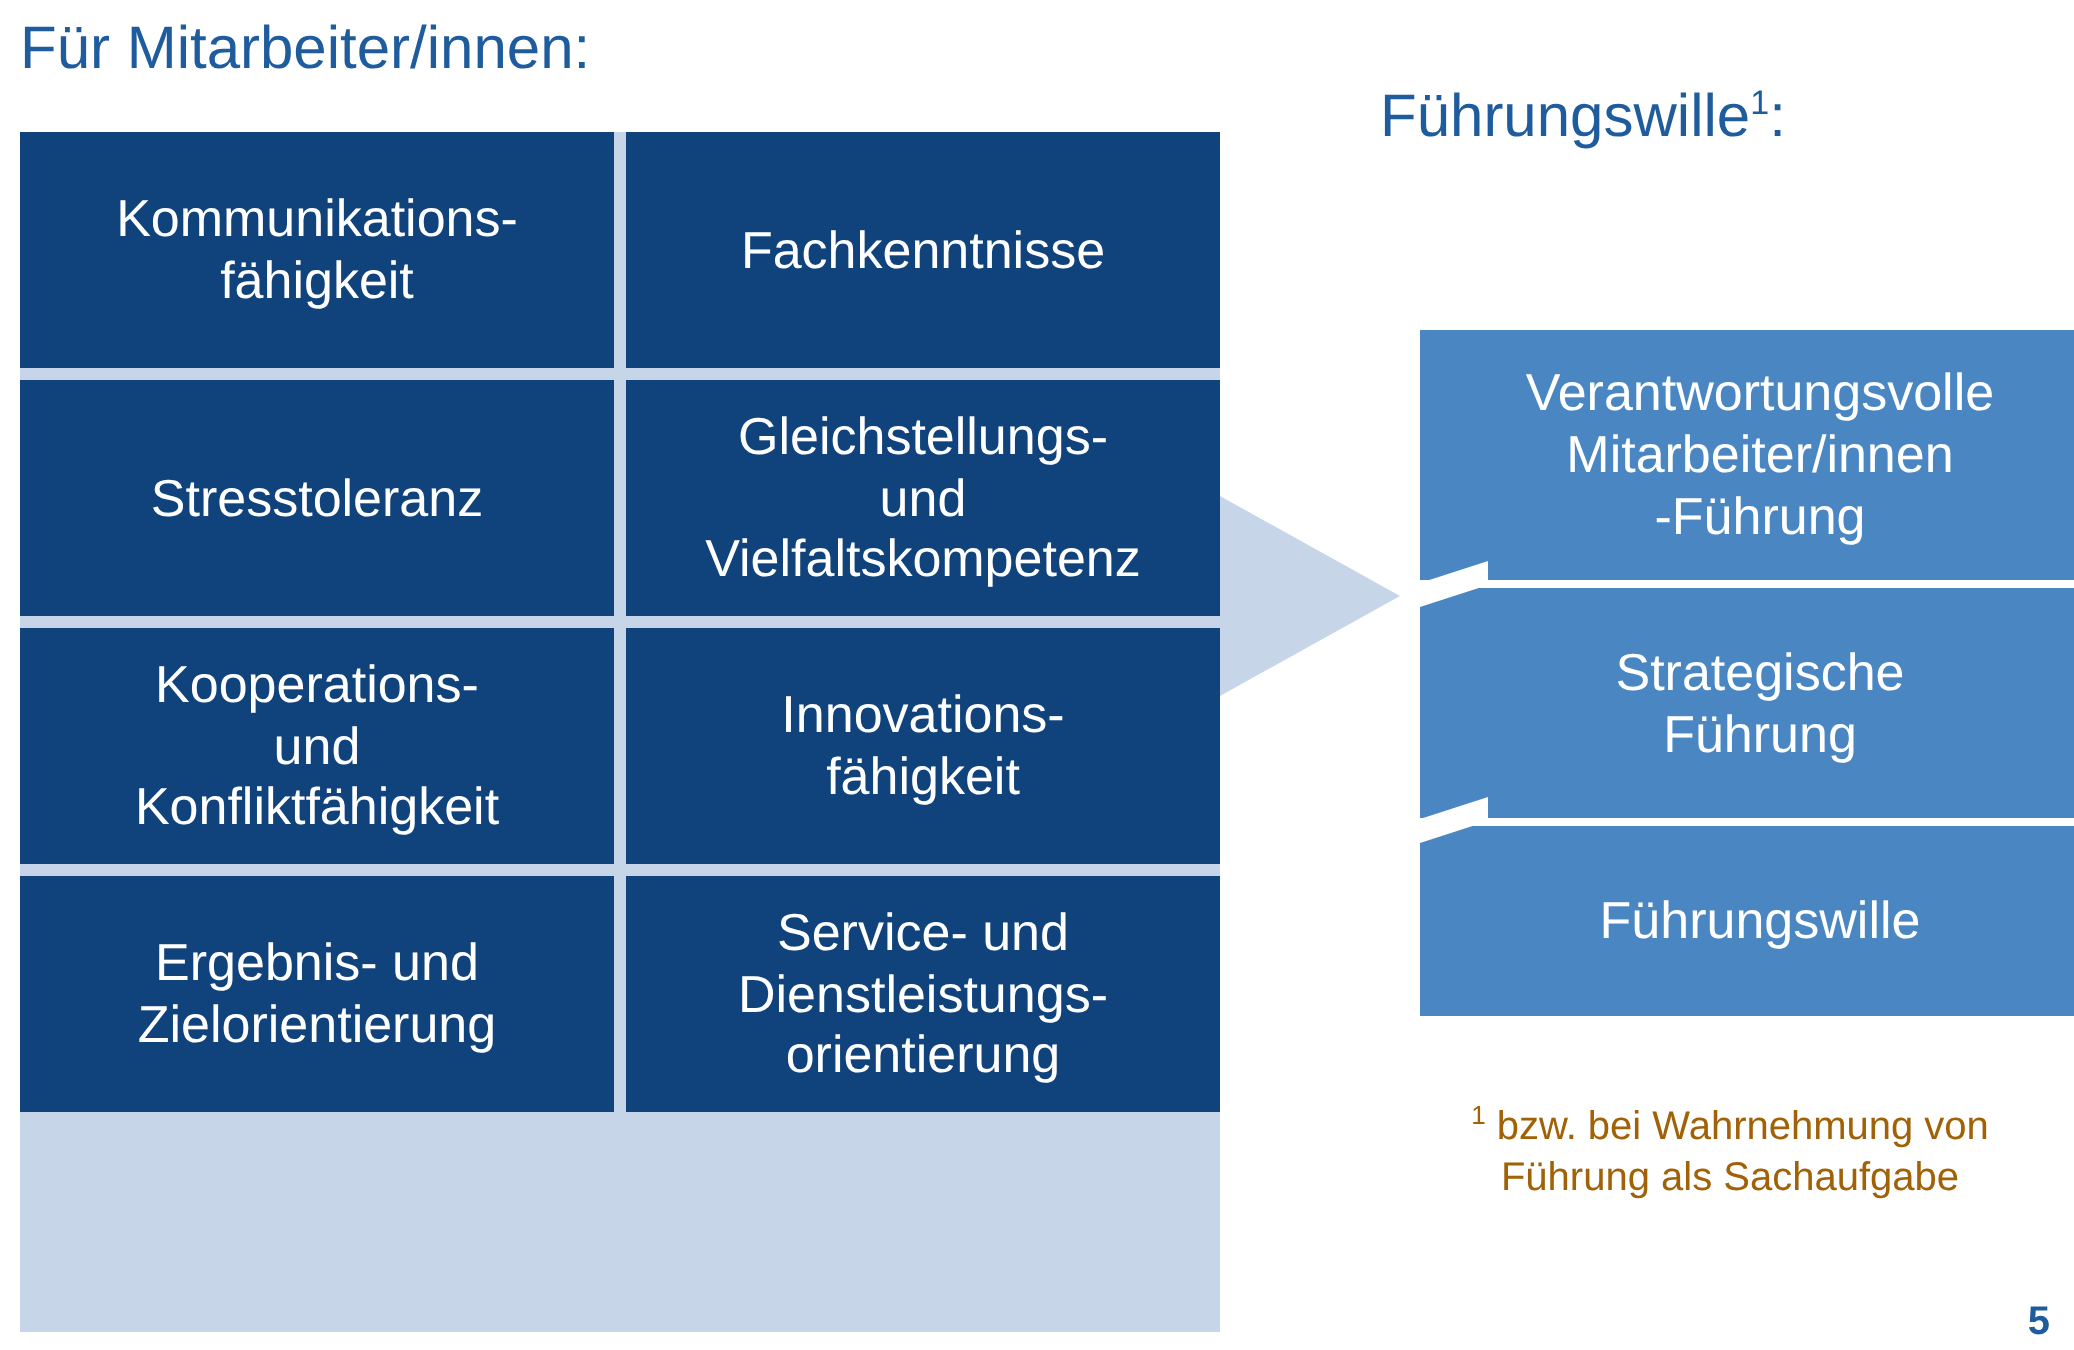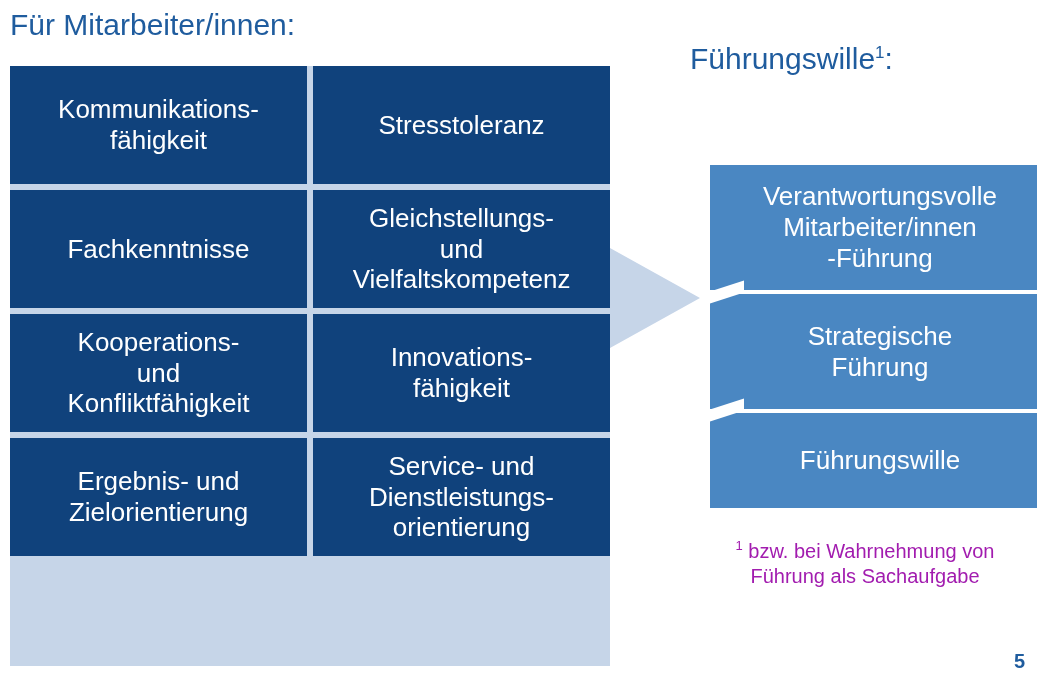--- a/index.html
+++ b/index.html
@@ -106,23 +106,23 @@
     background: #ffffff;
     transform: skewY(-18deg);
   }
   #notch-1 { top: 286px; }
   #notch-2 { top: 404px; }
 
   
   #footnote {
     position: absolute;
     left: 700px;
-    top: 538px;
+    top: 550px;
     width: 330px;
-    color: #a21caf;
+    color: #a16207;
     font-size: 20px;
     line-height: 1.25;
     text-align: center;
   }
   #footnote .sup-note {
     font-size: 13px;
     vertical-align: super;
   }
 
   
@@ -142,22 +142,22 @@
 
 <div class="heading" id="heading-left">Für Mitarbeiter/innen:</div>
 
 <div class="heading" id="heading-right">
   <br>
   <span>Führungswille</span><span class="sup">1</span><span>:</span>
 </div>
 
 <div id="grid-left">
   <div class="box-dark">Kommunikations-<br>fähigkeit</div>
+  <div class="box-dark">Fachkenntnisse</div>
   <div class="box-dark">Stresstoleranz</div>
-  <div class="box-dark">Fachkenntnisse</div>
   <div class="box-dark">Gleichstellungs-<br>und<br>Vielfaltskompetenz</div>
   <div class="box-dark">Kooperations-<br>und<br>Konfliktfähigkeit</div>
   <div class="box-dark">Innovations-<br>fähigkeit</div>
   <div class="box-dark">Ergebnis- und<br>Zielorientierung</div>
   <div class="box-dark">Service- und<br>Dienstleistungs-<br>orientierung</div>
 </div>
 
 <div id="grid-right">
   <div class="box-mid" id="right-box-0">Verantwortungsvolle<br>Mitarbeiter/innen<br>-Führung</div>
   <div class="box-mid" id="right-box-1">Strategische<br>Führung</div>

